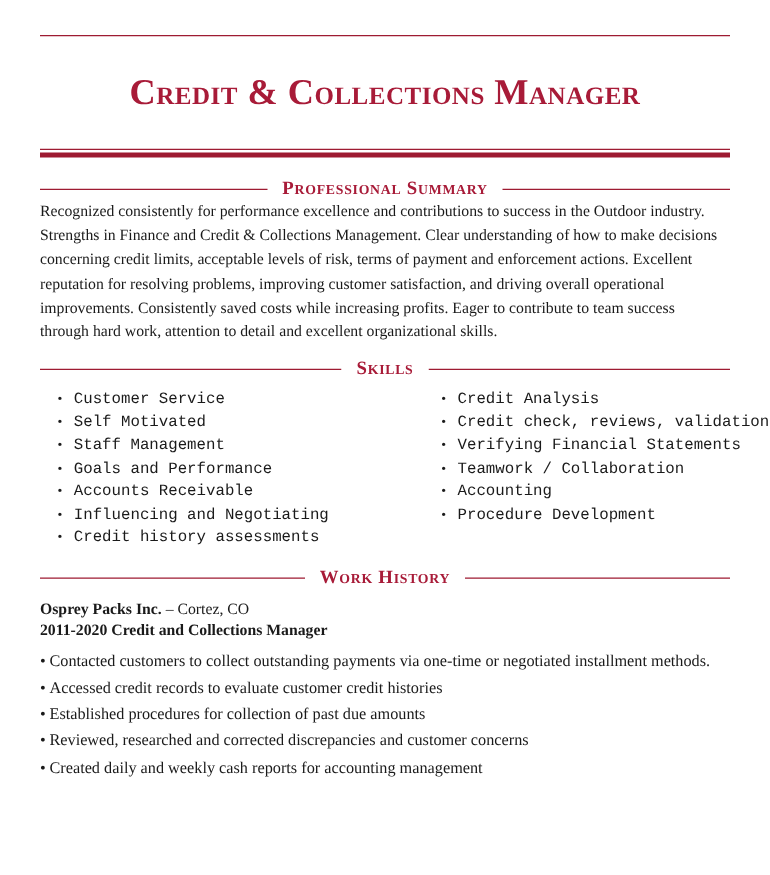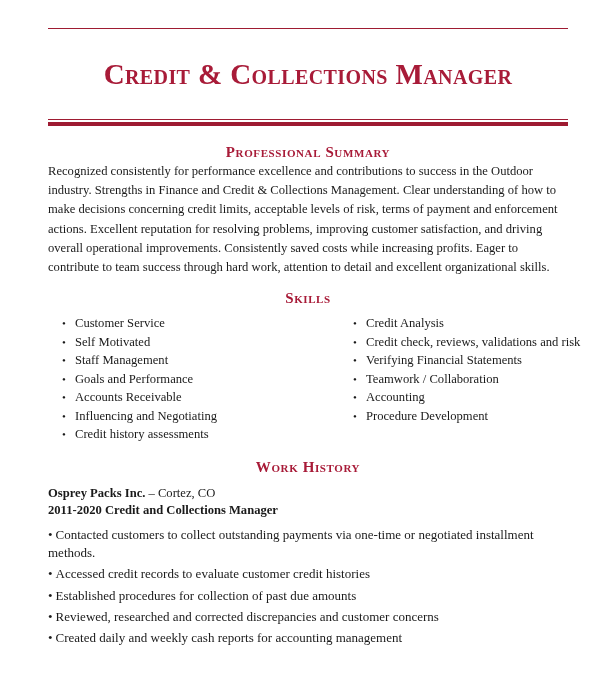--- a/index.html
+++ b/index.html
@@ -14,21 +14,21 @@
     overflow: hidden;
     font-family: "Liberation Serif", "DejaVu Serif", serif;
     color: #1a1a1a;
     position: relative;
   }
 
   .page {
     width: 616px;
     height: 580px;
     box-sizing: border-box;
-    padding: 0 48px;
+    padding: 0 32px;
     position: relative;
   }
 
   
   .header-block {
     padding-top: 28px;
   }
   .rule-thin {
     height: 1px;
     background: #9E1B32;
@@ -52,21 +52,20 @@
     line-height: 1;
     padding: 12px 0 10px 0;
     white-space: nowrap;
   }
 
   
   .section-head {
     display: flex;
     align-items: center;
     width: 100%;
-    flex-direction: column;
   }
   .section-head .line {
     flex: 1 1 auto;
     height: 1px;
     background: #9E1B32;
   }
   .section-head .label {
     flex: 0 0 auto;
     color: #A81B38;
     font-variant: small-caps;
@@ -111,20 +110,21 @@
   }
   .skill-item .dot {
     flex: 0 0 auto;
     width: 13px;
     font-size: 11px;
     line-height: 18px;
   }
   .skill-item .txt {
     flex: 1 1 auto;
     white-space: nowrap;
+    font-family: Liberation Mono, monospace;
   }
 
   
   .job-head {
     margin-top: 9px;
     font-size: 12.6px;
     line-height: 17.6px;
   }
   .job-line { white-space: nowrap; }
   .job-line b { font-weight: bold; }

